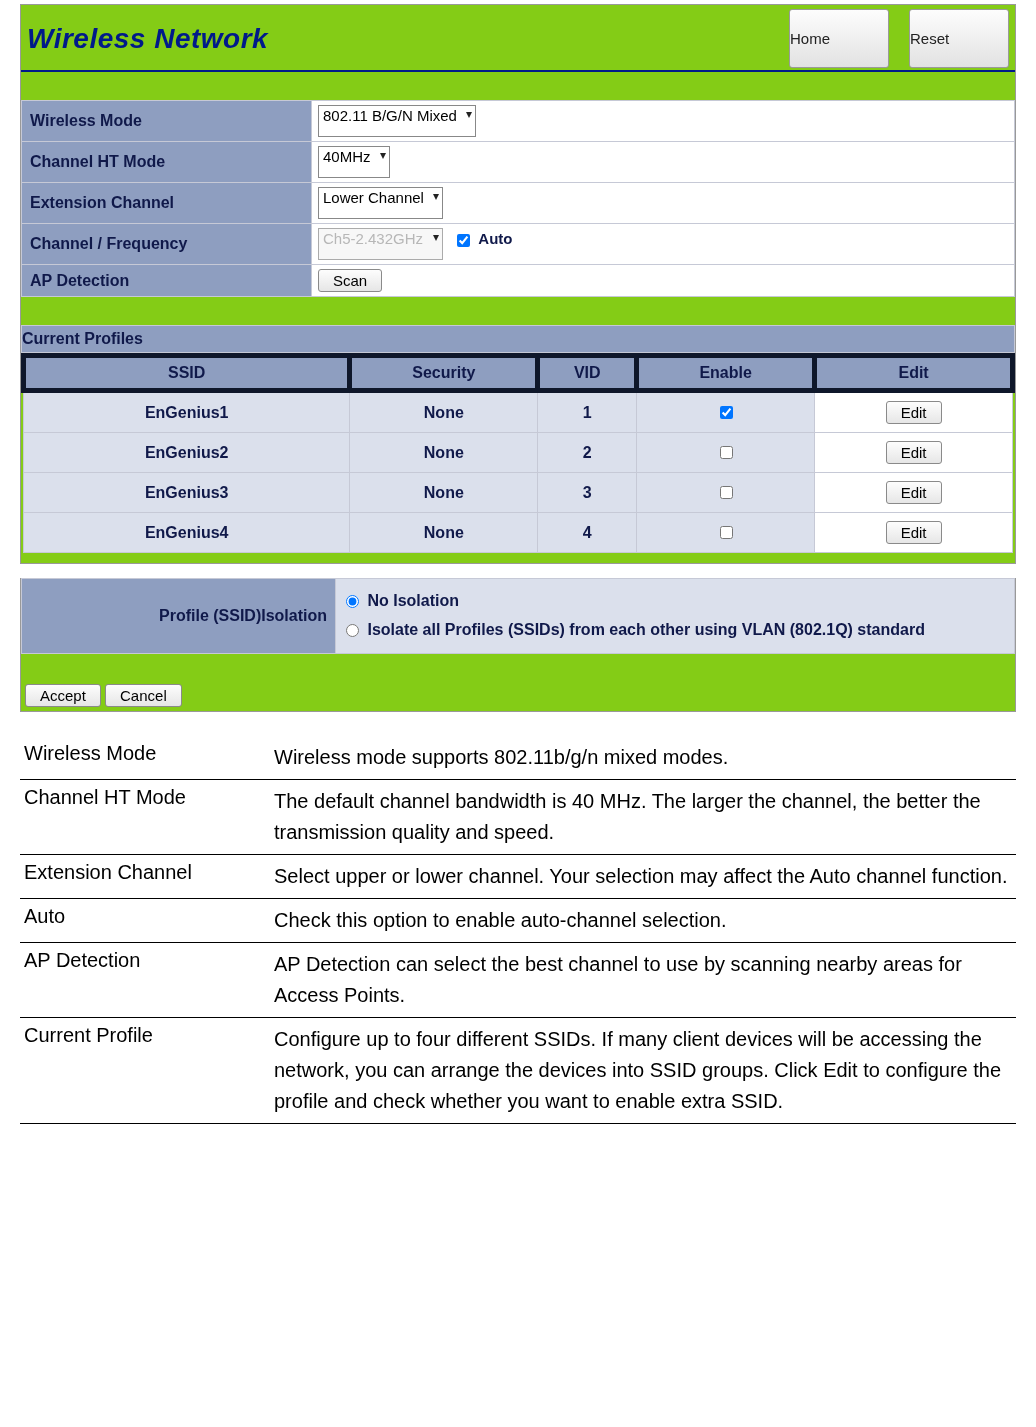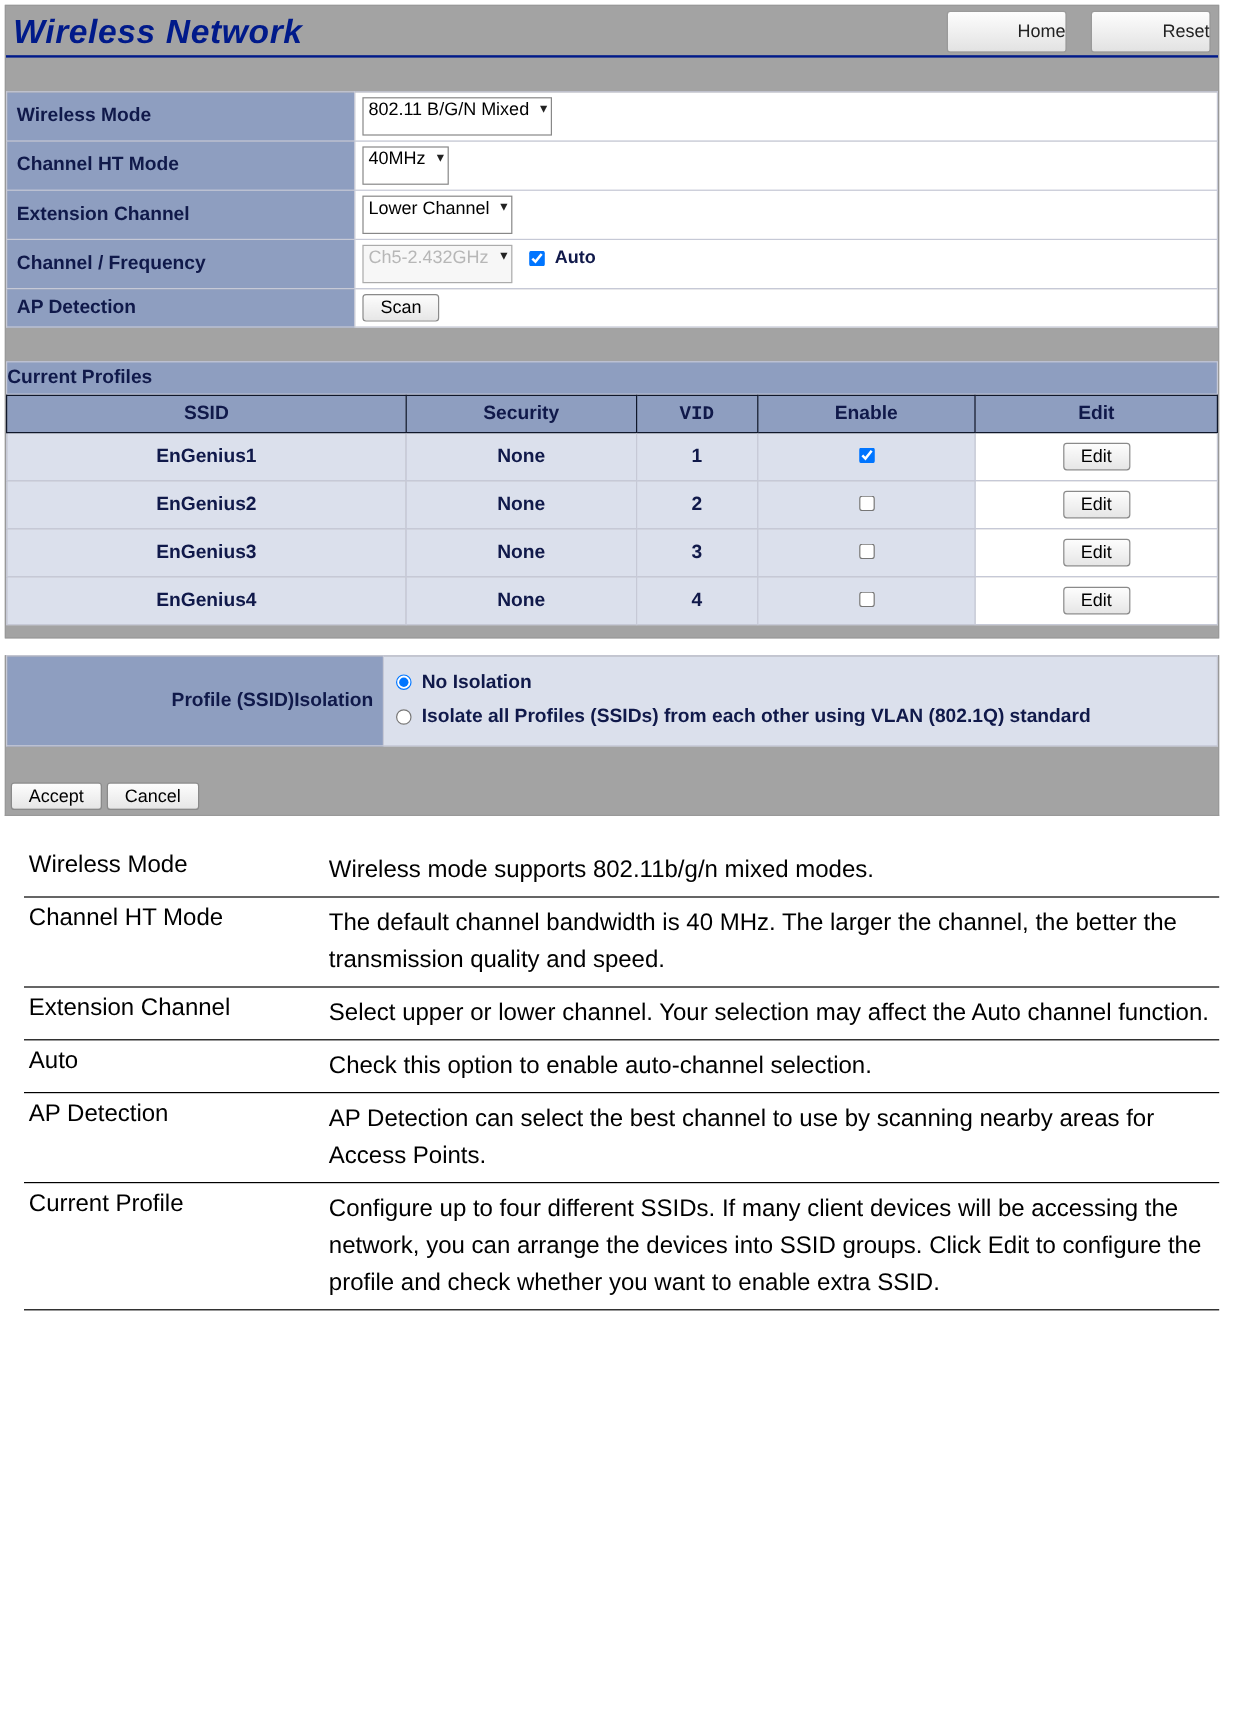--- a/index.html
+++ b/index.html
@@ -7,43 +7,43 @@
     margin: 0;
     padding: 0;
     font-family: Arial, Helvetica, sans-serif;
     font-size: 15px;
     color: #000;
     background: #fff;
     width: 1036px;
   }
   .panel {
     border: 1px solid #999;
-    margin: 4px 20px 14px 4px;
-    background: #a3a3a3;
+    margin: 4px 20px 14px 20px;
+    background: #84cc16;
   }
   .title-row {
     display: flex;
     align-items: center;
     border-bottom: 2px solid #001a8a;
     padding: 4px 6px 2px 6px;
   }
   .title-row h1 {
     flex: 1;
     margin: 0;
     color: #001a8a;
     font-style: italic;
     font-weight: 900;
     font-size: 28px;
     letter-spacing: 0.5px;
   }
   .topbtn {
     display: inline-block;
     width: 100px;
-    text-align: right;
-    padding: 8px 0;
+    text-align: left;
+    padding: 20px 0;
     margin-left: 20px;
     background: linear-gradient(#fdfdfd,#e2e2e2);
     border: 1px solid #9a9a9a;
     border-radius: 3px;
     font-size: 15px;
     color: #222;
     cursor: pointer;
   }
   table.settings {
     border-collapse: collapse;
@@ -111,36 +111,36 @@
   table.profiles {
     border-collapse: collapse;
     width: 100%;
   }
   table.profiles th {
     background: #8e9ec0;
     color: #10194a;
     font-weight: bold;
     text-align: center;
     padding: 6px 0;
-    border: 1px solid #0f172a;
+    border: 5px solid #0f172a;
     font-size: 16px;
   }
   table.profiles td {
     background: #dbe0ec;
     color: #10194a;
     font-weight: bold;
     text-align: center;
     padding: 8px 0;
     border: 1px solid #c6c9d6;
     font-size: 16px;
   }
   table.profiles td.editcell { background:#fff; font-weight: normal;}
   .col-ssid { width: 33%; }
   .col-sec  { width: 19%; }
-  .col-vid  { width: 10%; font-family: Liberation Mono, monospace; }
+  .col-vid  { width: 10%; }
   .col-en   { width: 18%; }
   .col-edit { width: 20%; }
 
   
   .iso-table { border-collapse: collapse; width: 100%; }
   .iso-table td { border: 1px solid #c6c9d6; }
   .iso-lbl {
     background: #8e9ec0;
     color:#10194a;
     font-weight: bold;

